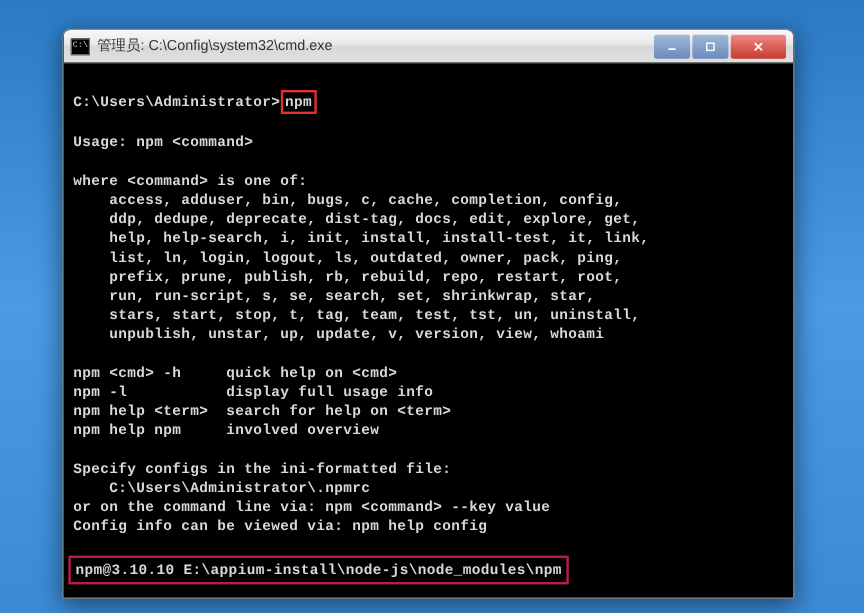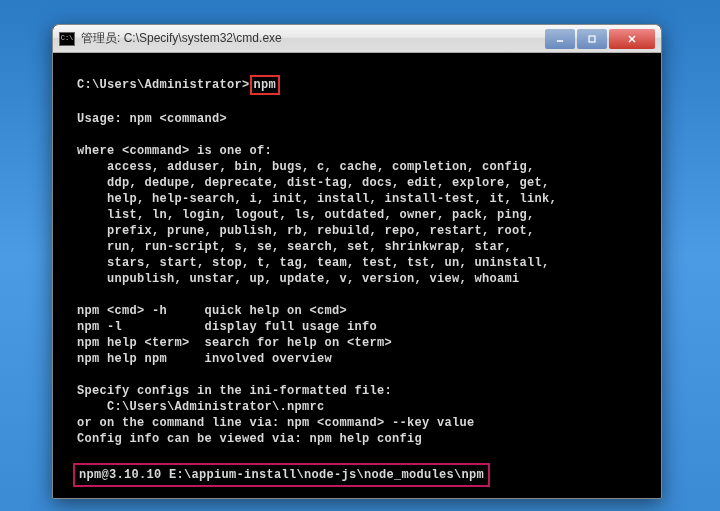--- a/index.html
+++ b/index.html
@@ -63,21 +63,21 @@
       justify-content: center;
       font-size: 10px;
       cursor: pointer;
       border-radius: 2px;
       margin-left: 2px;
     }
     .win-min { background: linear-gradient(#9fb8d8,#6a8abf); color:#fff; }
     .win-max { background: linear-gradient(#9fb8d8,#6a8abf); color:#fff; }
     .win-close { background: linear-gradient(#e88,#c93a2d); color:#fff; width:46px; }
     .terminal {
-      padding: 6px 24px;
+      padding: 6px 8px;
       color: #d8d8d8;
       font-size: 12px;
       line-height: 16px;
       font-family: "NSimSun","SimSun","Courier New", monospace;
       letter-spacing: 0.3px;
       white-space: pre;
       font-weight: bold;
     }
     .hl-red {
       border: 2px solid #e03030;
@@ -90,21 +90,21 @@
       margin-left: -4px;
       display: inline-block;
     }
   </style>
 </head>
 <body>
 
 <div class="window">
   <div class="titlebar">
     <div class="titlebar-icon">C:\</div>
-    <div class="titlebar-text">管理员: C:\Specify\system32\cmd.exe</div>
+    <div class="titlebar-text">管理员: C:\Config\system32\cmd.exe</div>
     <div class="win-controls">
       <div class="win-btn win-min">
         <svg width="10" height="10" viewBox="0 0 10 10">
             <line x1="2" y1="7" x2="8" y2="7" stroke="#fff" stroke-width="1.5"></line>
           </svg>
       </div>
       <div class="win-btn win-max">
         <svg width="10" height="10" viewBox="0 0 10 10">
             <rect x="2" y="2" width="6" height="6" fill="none" stroke="#fff" stroke-width="1.2"></rect>
           </svg>

